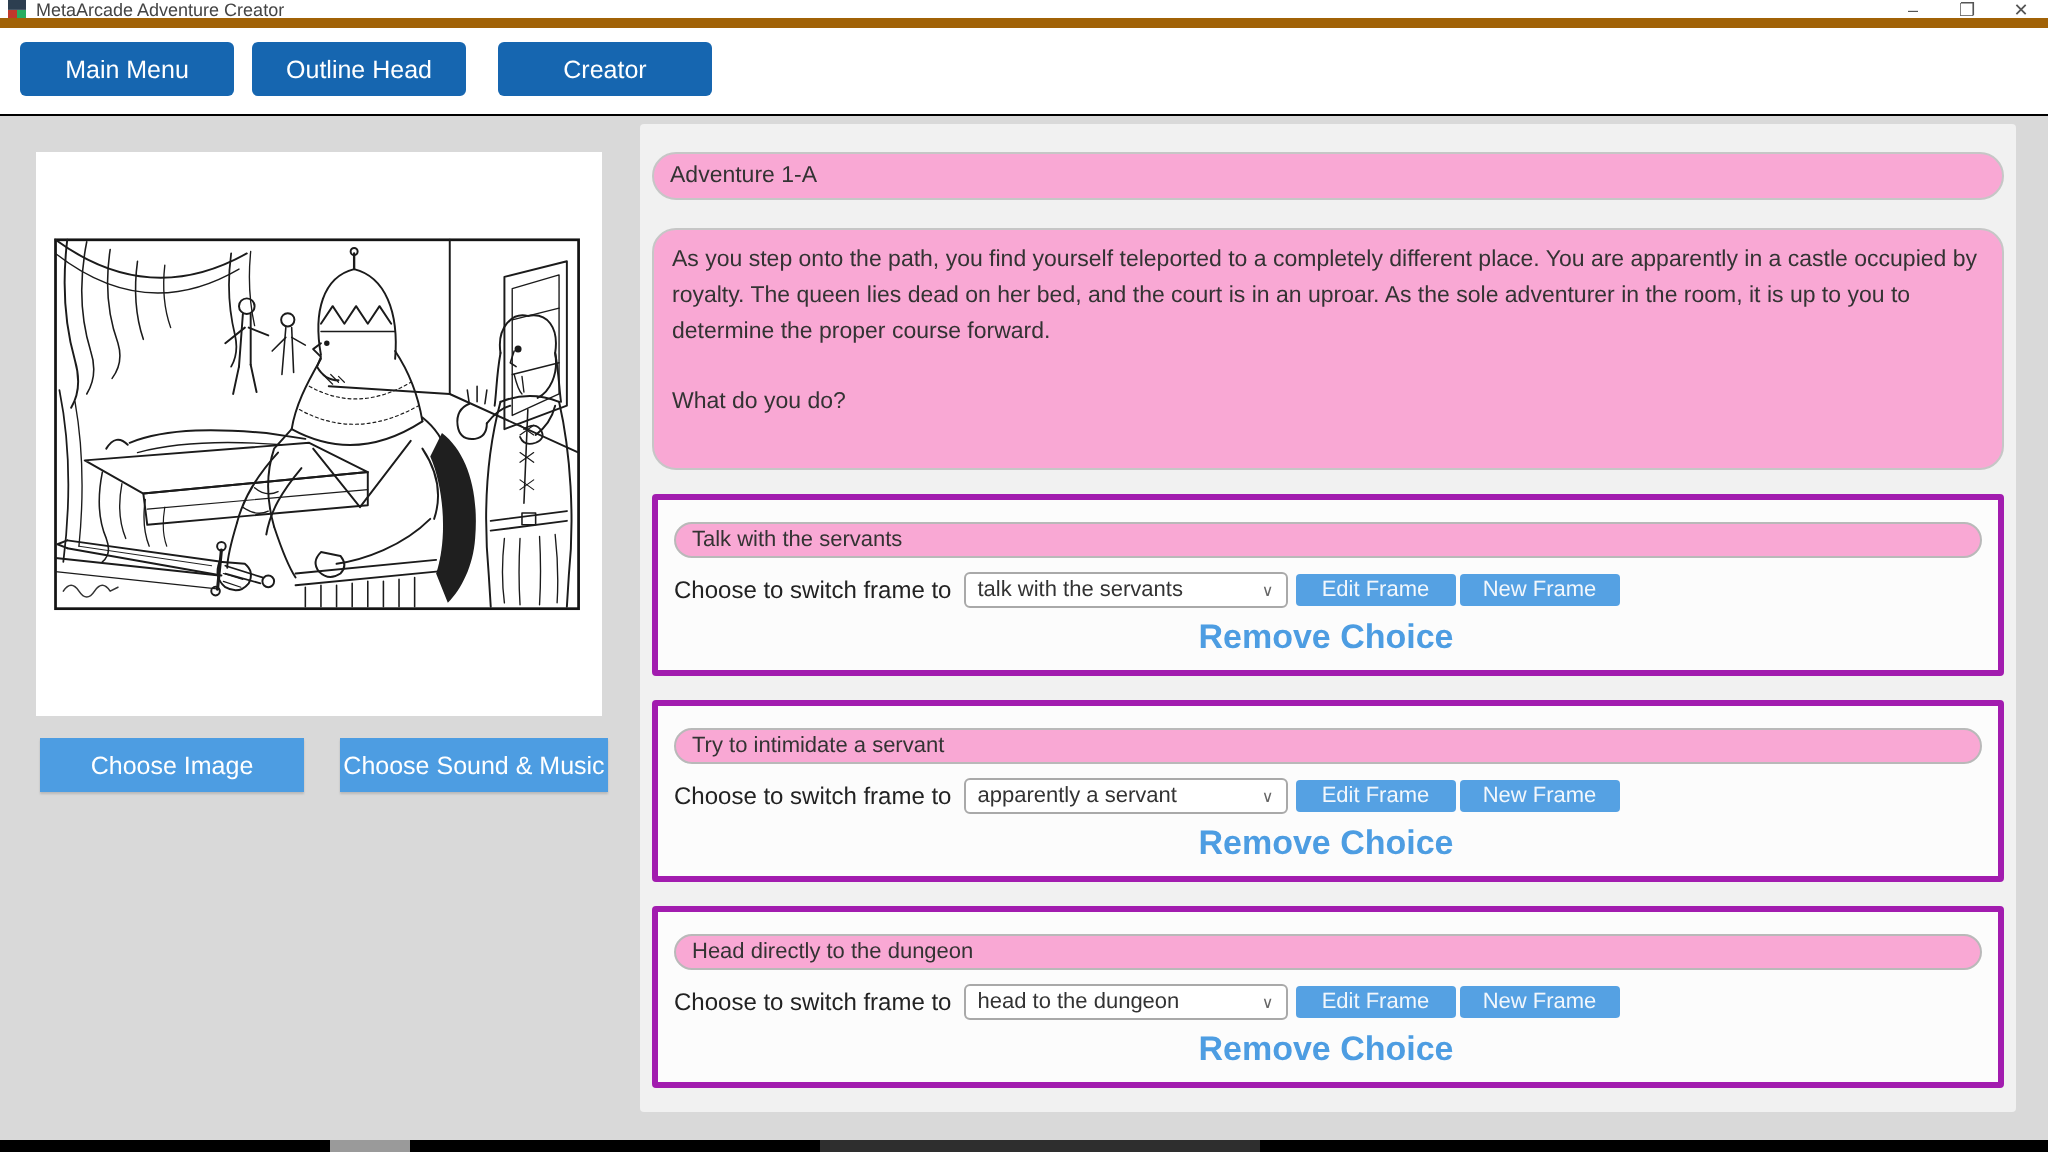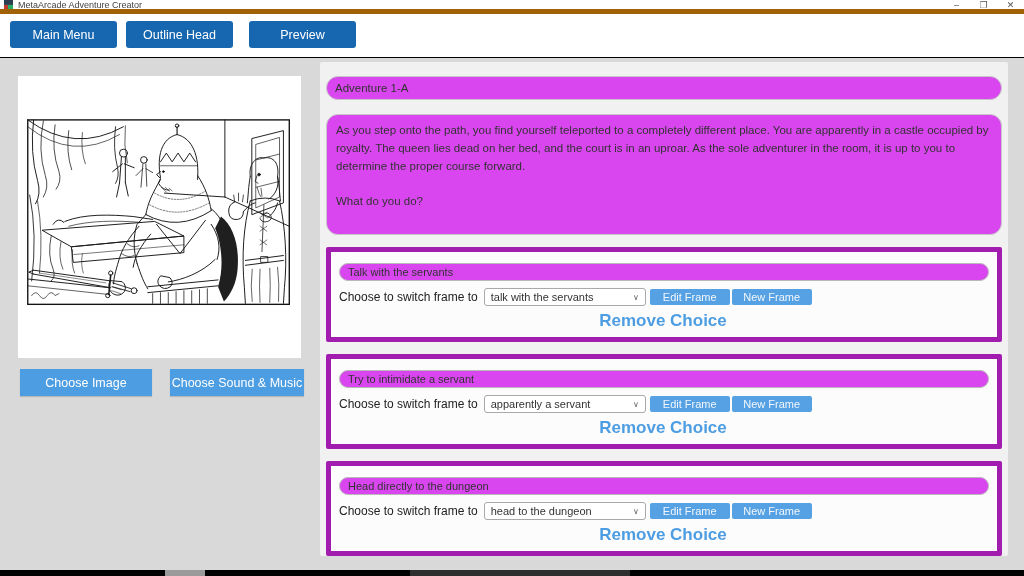--- a/index.html
+++ b/index.html
@@ -28,27 +28,27 @@
   .image-panel { position:absolute; left:18px; top:76px; width:283px; height:282px; background:#fff; }
   .left-btn { position:absolute; top:369px; height:27px; background:#4d9de2; color:#fff; border:none;
               border-radius:0; font-family:inherit; font-size:12.5px; display:flex; align-items:center;
               justify-content:center; cursor:pointer; box-shadow:0 1px 1px rgba(0,0,0,.15); }
   .btn-image { left:20px; width:132px; }
   .btn-sound { left:170px; width:134px; }
 
   
   .card { position:absolute; left:320px; top:62px; width:688px; height:494px; background:#f1f1f1;
           border-radius:2px; padding:14px 6px 0 6px; }
-  .text-field { display:block; width:100%; border:1px solid #c6c6c6; border-radius:12px; background:#d946ef;
+  .text-field { display:block; width:100%; border:1px solid #c6c6c6; border-radius:12px; background:#f9a8d4;
                 font-family:inherit; font-size:11.5px; color:#333; }
   .title-input { height:24px; padding:0 8px; }
   .desc-area { margin-top:14px; height:121px; padding:7px 9px; line-height:1.55; resize:none; overflow:hidden; }
 
   
-  .choice { margin-top:12px; border:5px solid #a21caf; border-radius:2px; background:#fcfcfc; padding:11px 8px 6px 8px; }
+  .choice { margin-top:12px; border:3px solid #a21caf; border-radius:2px; background:#fcfcfc; padding:11px 8px 6px 8px; }
   .choice-input { height:18px; padding:0 8px; font-size:11px; border-color:#b9b9b9; }
   .choice-row { display:flex; align-items:center; margin-top:7px; }
   .switch-label { font-size:12px; color:#222; white-space:nowrap; }
   .select { margin-left:6px; width:162px; height:18px; border:1px solid #a9a9a9; border-radius:3px; background:#fff;
             display:flex; align-items:center; justify-content:space-between; padding:0 6px; font-size:11px;
             color:#333; cursor:pointer; }
   .select .chev { font-size:8px; color:#666; }
   .frame-btn { height:16px; width:80px; border:none; border-radius:2px; background:#55a1e3; color:#f2f7fc;
                font-family:inherit; font-size:11px; cursor:pointer; }
   .frame-btn.edit { margin-left:4px; }
@@ -70,21 +70,21 @@
   <div class="win-controls">
     <span>–</span>
     <span>❐</span>
     <span>✕</span>
   </div>
 </div>
 
 <div class="navbar">
   <button class="nav-btn">Main Menu</button>
   <button class="nav-btn">Outline Head</button>
-  <button class="nav-btn preview">Preview</button>
+  <button class="nav-btn preview">Creator</button>
 </div>
 
 <div class="image-panel">
   <svg width="283" height="282" viewBox="0 0 290 285">
     <rect x="0" y="0" width="290" height="285" fill="#ffffff"></rect>
     <rect x="10" y="43" width="268" height="189" fill="#ffffff" stroke="#141414" stroke-width="1.4"></rect>
     <g stroke="#1b1b1b" fill="none" stroke-width="1" stroke-linecap="round" stroke-linejoin="round">
 
       <line x1="212" y1="43" x2="212" y2="122"></line>
       <line x1="212" y1="122" x2="278" y2="152"></line>

